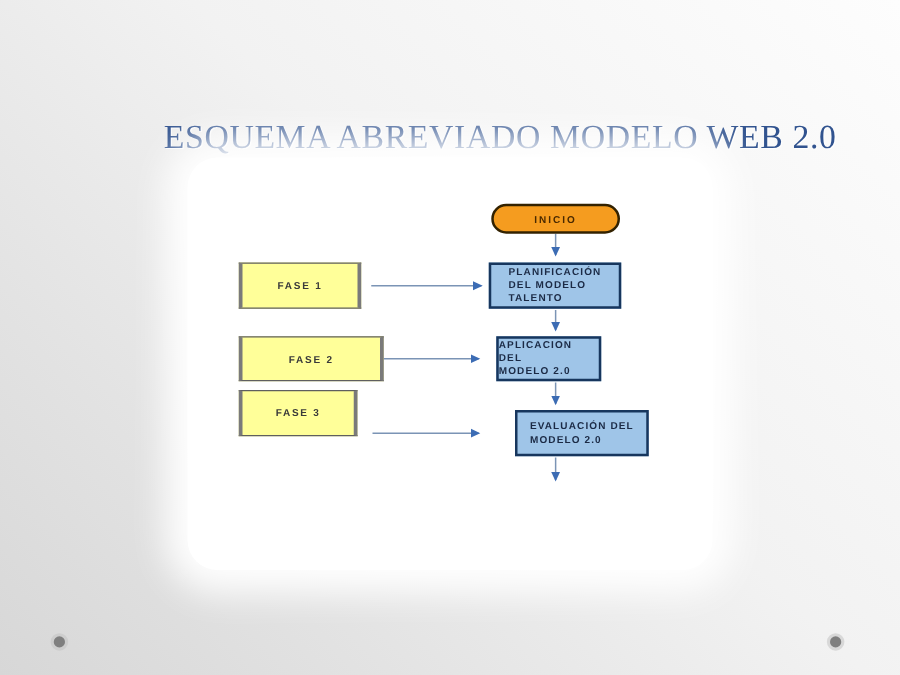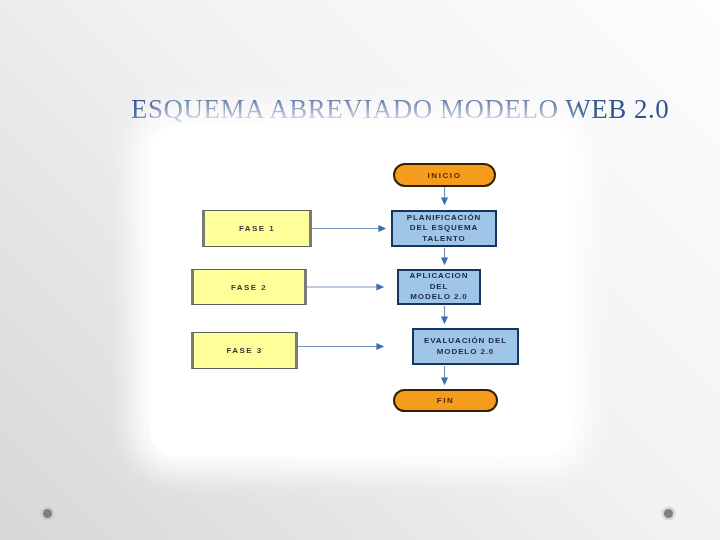--- a/index.html
+++ b/index.html
@@ -16,44 +16,44 @@
     white-space:nowrap;
   }
   .diagram-panel{
     position:absolute;left:150px;top:126px;width:420px;height:330px;
     background:#ffffff;border-radius:24px;
     box-shadow:0 0 28px 18px rgba(255,255,255,0.95);
   }
   .node{
     position:absolute;box-sizing:border-box;
     display:flex;align-items:center;justify-content:center;
-    text-align:center;font-weight:700;
+    text-align:left;font-weight:700;
   }
   .terminal{
     background:#F59C1F;border:2px solid #332200;border-radius:13px;
     font-size:8px;letter-spacing:1.6px;color:#4a2a00;
   }
   .step{
     background:#9FC5E8;border:2px solid #17365D;
     font-size:8px;letter-spacing:0.9px;color:#1b2a45;line-height:1.3;
   }
   .step span{display:block;}
   .phase{
     background:#FFFF99;border:1px solid #5f5f5f;
     border-left:3px solid #7a7a7a;border-right:3px solid #7a7a7a;
     font-size:8px;letter-spacing:1.4px;color:#3a3a3a;
   }
   #node-inicio{left:393px;top:163px;width:103px;height:24px;}
   #node-fin{left:393px;top:389px;width:105px;height:23px;}
   #step-0{left:391px;top:210px;width:106px;height:37px;}
   #step-1{left:397px;top:269px;width:84px;height:36px;}
   #step-2{left:412px;top:328px;width:107px;height:37px;}
-  #phase-0{left:202px;top:210px;width:110px;height:37px;}
+  #phase-0{left:191px;top:210px;width:98px;height:37px;}
   #phase-1{left:191px;top:269px;width:116px;height:36px;}
-  #phase-2{left:191px;top:332px;width:107px;height:37px;}
+  #phase-2{left:191px;top:312px;width:95px;height:37px;}
   .arrows{position:absolute;left:0;top:0;width:720px;height:540px;pointer-events:none;}
   .dot{
     position:absolute;width:9px;height:9px;border-radius:50%;
     background:#7f7f7f;box-shadow:0 0 0 2.5px rgba(195,195,195,0.55);
   }
   #dot-left{left:43px;top:509px;}
   #dot-right{left:664px;top:509px;}
 </style>
 </head>
 <body>
@@ -77,28 +77,25 @@
       <line x1="444.5" y1="366" x2="444.5" y2="384" marker-end="url(#ah)"></line>
       <line x1="297" y1="228.5" x2="385" y2="228.5" marker-end="url(#ah)"></line>
       <line x1="297" y1="287" x2="383" y2="287" marker-end="url(#ah)"></line>
       <line x1="298" y1="346.5" x2="383" y2="346.5" marker-end="url(#ah)"></line>
     </g>
   </svg>
 
   <div class="node terminal" id="node-inicio">
     <span>INICIO</span>
   </div>
-  <div class="node terminal" id="node-fin">
-    <span>FIN</span>
-  </div>
 
   <div class="node step" id="step-0">
     <div>
       <span>PLANIFICACIÓN</span>
-      <span>DEL ESQUEMA</span>
+      <span>DEL MODELO</span>
       <span>TALENTO</span>
     </div>
   </div>
   <div class="node step" id="step-1">
     <div>
       <span>APLICACION DEL</span>
       <span>MODELO 2.0</span>
     </div>
   </div>
   <div class="node step" id="step-2">

